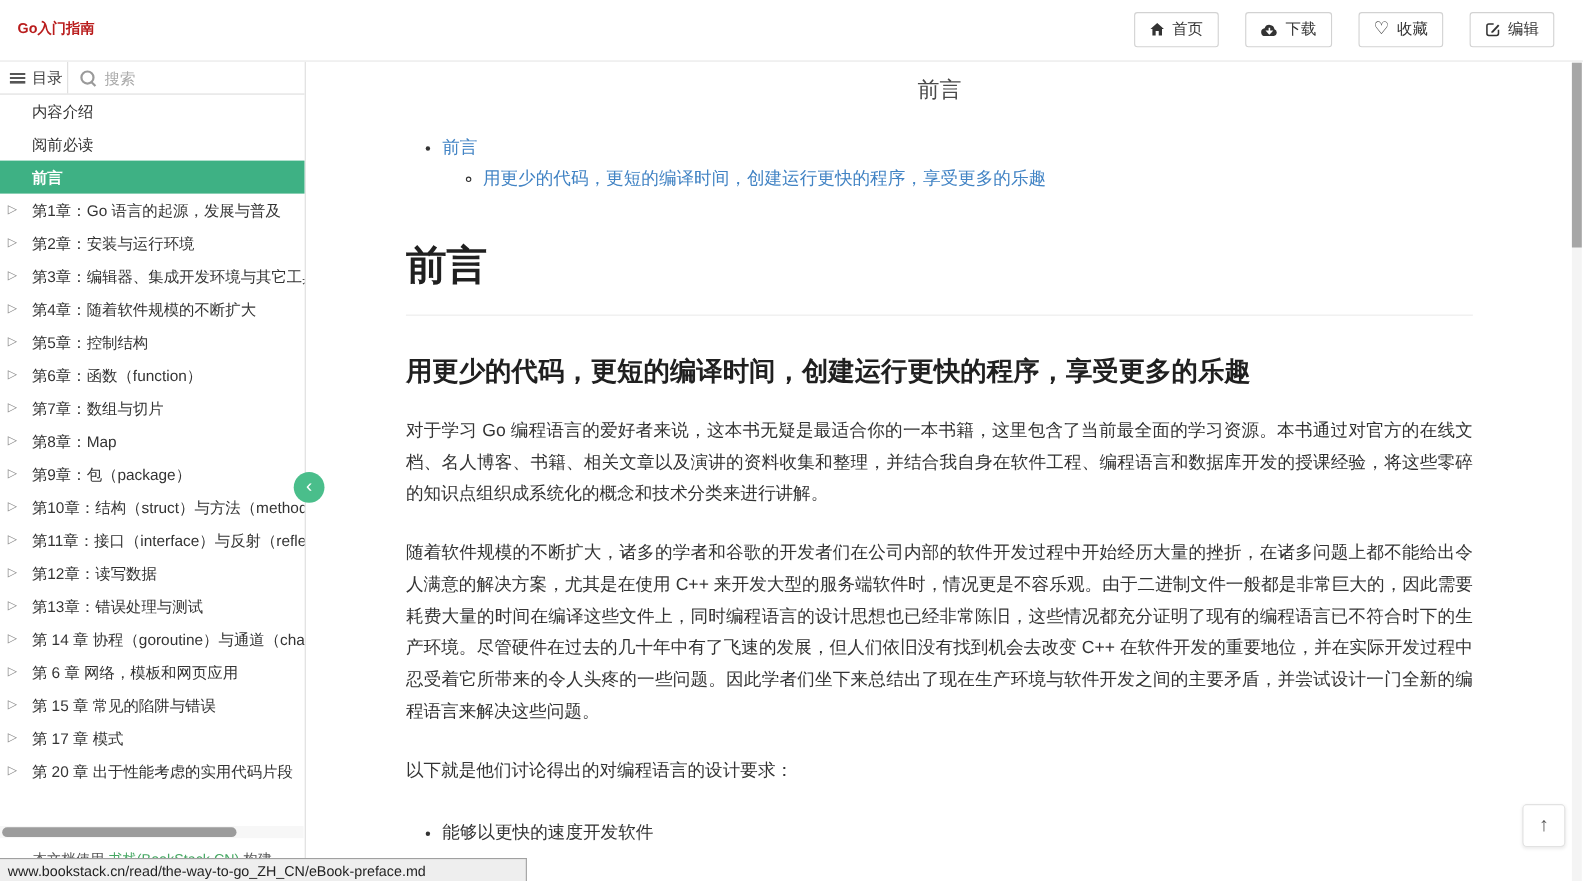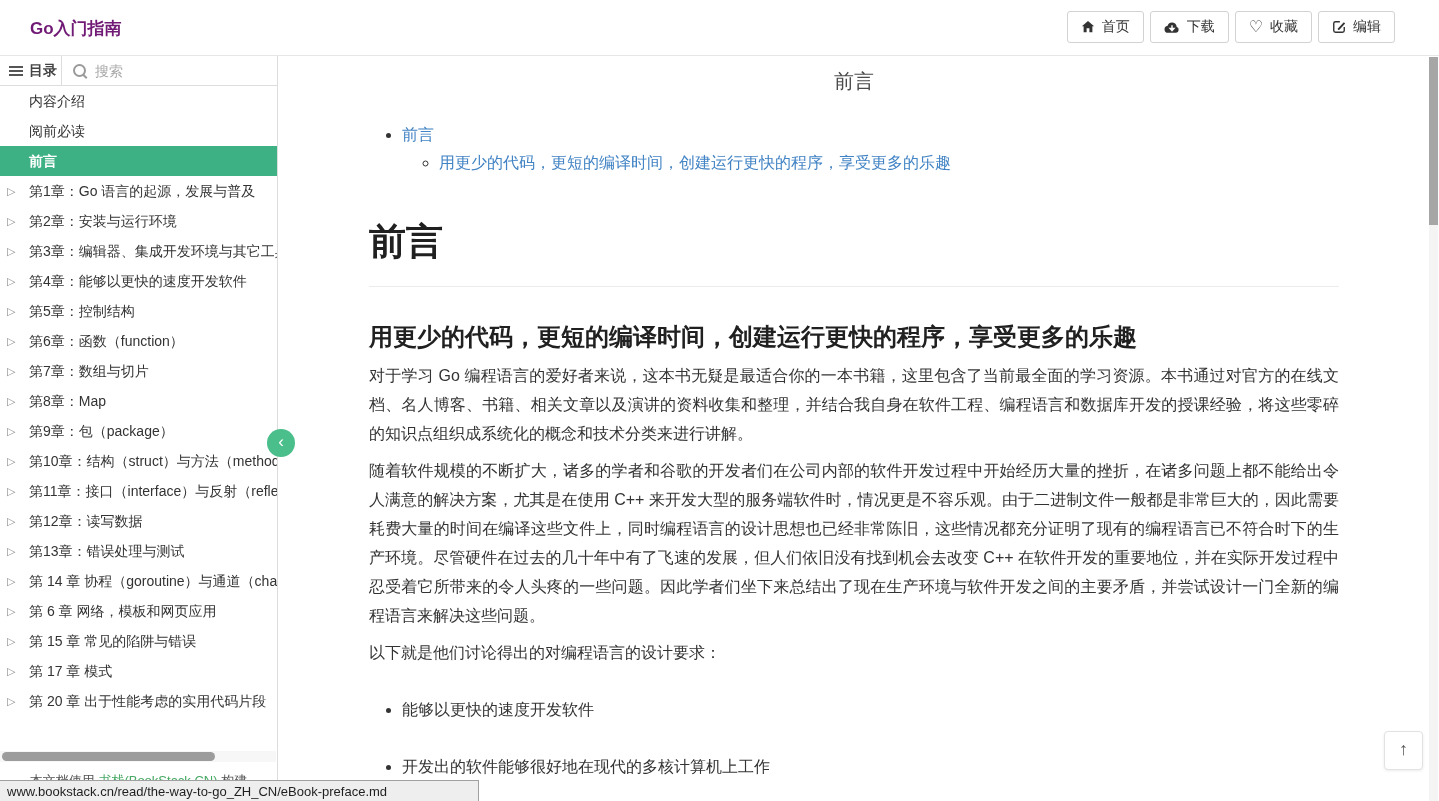--- a/index.html
+++ b/index.html
@@ -3,32 +3,32 @@
 <meta charset="utf-8">
 <style>
   html,body{margin:0;padding:0;}
   body{
     width:1439px;height:801px;position:relative;overflow:hidden;background:#fff;
     font-family:"Liberation Sans","DejaVu Sans",sans-serif;color:#333;
   }
   
   .header{position:absolute;top:0;left:0;right:0;height:55px;background:#fff;
     border-bottom:1px solid #e6e6e6;z-index:10;}
-  .app-title{position:absolute;left:30px;top:17px;font-size:17px;font-weight:bold;color:#701a75;}
-  .header-buttons{position:absolute;right:44px;top:11px;display:flex;gap:6px;}
+  .app-title{position:absolute;left:16px;top:17px;font-size:13px;font-weight:bold;color:#b91c1c;}
+  .header-buttons{position:absolute;right:26px;top:11px;display:flex;gap:24px;}
   .hbtn{height:32px;padding:0 13px;border:1px solid #d2d2d2;border-radius:3px;background:#fff;
     display:flex;align-items:center;gap:7px;font-size:14px;color:#333;cursor:pointer;box-sizing:border-box;}
   .hbtn svg{display:block;}
   .glyph-heart{font-size:16px;line-height:1;color:#333;margin-top:-1px;}
   
   .sidebar{position:absolute;top:56px;left:0;width:278px;bottom:0;background:#fff;
     border-right:1px solid #ddd;z-index:5;overflow:hidden;box-sizing:border-box;}
   .side-toolbar{height:29px;border-bottom:1px solid #ddd;display:flex;align-items:stretch;}
   .toc-tab{width:62px;border-right:1px solid #ddd;display:flex;align-items:center;gap:6px;
-    padding-left:9px;font-size:14px;color:#444;box-sizing:border-box;cursor:pointer;font-weight:bold;}
+    padding-left:9px;font-size:14px;color:#444;box-sizing:border-box;cursor:pointer;}
   .hamburger{width:14px;height:10px;
     background:repeating-linear-gradient(to bottom,#555 0 2px,transparent 2px 4px);}
   .side-search{flex:1;display:flex;align-items:center;gap:7px;padding-left:11px;}
   .magnifier{width:9px;height:9px;border:2px solid #9a9a9a;border-radius:50%;position:relative;flex:none;}
   .magnifier::after{content:"";position:absolute;width:2px;height:5px;background:#9a9a9a;
     left:9px;top:8px;transform:rotate(-45deg);}
   .side-search input{border:none;outline:none;font-size:14px;color:#c2410c;width:160px;background:transparent;}
   .side-search input::placeholder{color:#a9a9a9;}
   .side-list{margin:0;padding:0;list-style:none;}
   .side-item{height:30px;line-height:30px;font-size:14px;color:#333;padding-left:29px;
@@ -47,21 +47,21 @@
   .main{position:absolute;left:279px;top:56px;right:10px;bottom:0;overflow:hidden;}
   .page-header-title{text-align:center;font-size:20px;color:#4a4a4a;margin:12px 0 0;font-weight:normal;}
   .doc{width:970px;margin:0 auto;}
   .doc a{color:#4183c4;text-decoration:none;}
   .toc{margin:26px 0 0;padding-left:33px;font-size:16px;color:#333;}
   .toc li{line-height:28px;}
   .toc ul{list-style:circle;margin:0;padding-left:37px;}
   .doc h1{font-size:37px;font-weight:bold;color:#202020;margin:40px 0 0;}
   .doc hr{border:none;border-top:1px solid #ececec;margin:19px 0 0;}
   .doc h2{font-size:24px;font-weight:bold;color:#202020;margin:34px 0 0;}
-  .doc p{font-size:16px;line-height:29px;color:#333;margin:8px 0 0;text-align:justify;}
+  .doc p{font-size:16px;line-height:29px;color:#333;margin:24px 0 0;text-align:justify;}
   .design-list{margin:24px 0 0;padding-left:33px;font-size:16px;color:#333;}
   .design-list li{line-height:28px;margin-top:29px;}
   
   .scroll-top{position:absolute;left:1384px;top:731px;width:37px;height:37px;background:#fff;
     border:1px solid #e2e2e2;border-radius:4px;box-shadow:0 1px 3px rgba(0,0,0,.08);z-index:15;
     text-align:center;line-height:35px;font-size:18px;font-weight:bold;color:#555;cursor:pointer;}
   .vscroll{position:absolute;right:1px;top:57px;bottom:0;width:9px;background:#f4f4f4;z-index:12;}
   .vscroll .thumb{position:absolute;top:0;left:0;width:9px;height:168px;background:#a6a6a6;}
   .statusbar{position:absolute;left:0;bottom:0;height:21px;width:479px;background:#eee;
     border-top:1px solid #a0a0a0;border-right:1px solid #a0a0a0;z-index:20;box-sizing:border-box;
@@ -145,21 +145,21 @@
         <span>第2章：安装与运行环境</span>
       </li>
 
       <li class="side-item chapter">
         <span class="caret">▷</span>
         <span>第3章：编辑器、集成开发环境与其它工具</span>
       </li>
 
       <li class="side-item chapter">
         <span class="caret">▷</span>
-        <span>第4章：能够以更快的速度开发软件</span>
+        <span>第4章：随着软件规模的不断扩大</span>
       </li>
 
       <li class="side-item chapter">
         <span class="caret">▷</span>
         <span>第5章：控制结构</span>
       </li>
 
       <li class="side-item chapter">
         <span class="caret">▷</span>
         <span>第6章：函数（function）</span>

